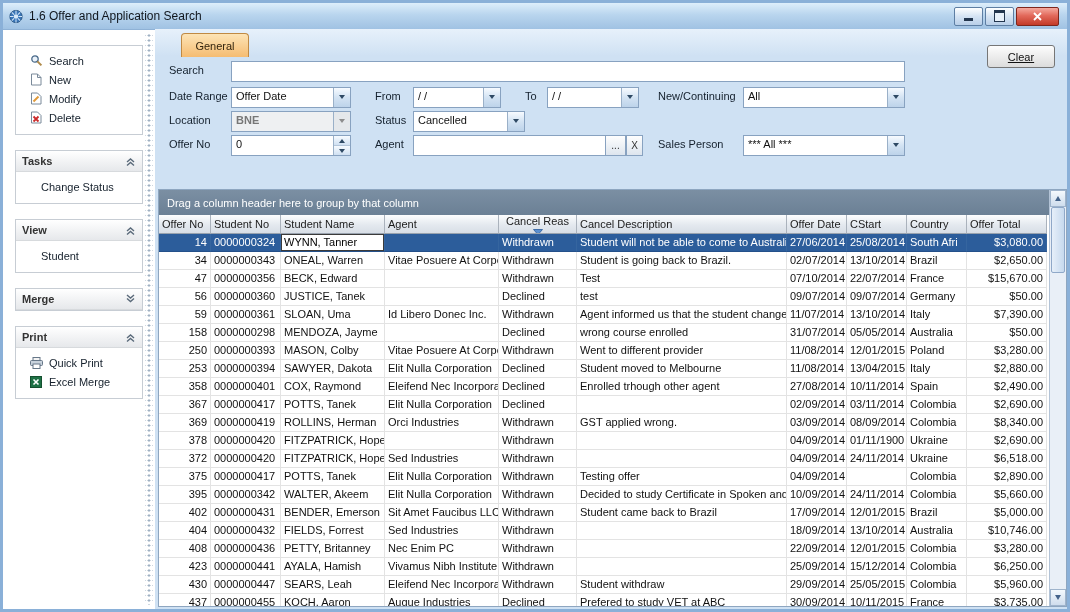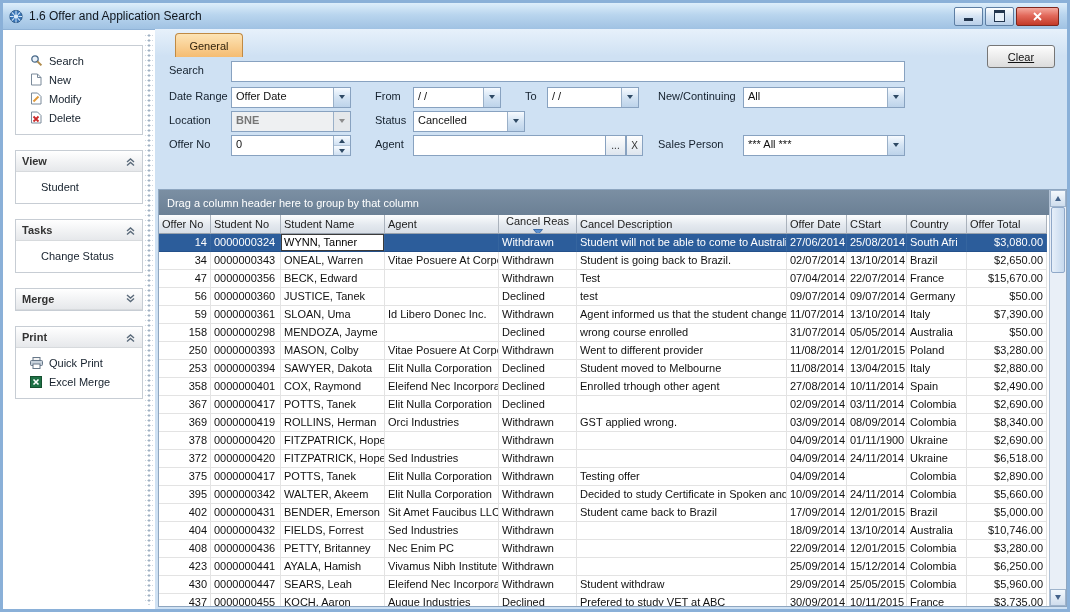--- a/index.html
+++ b/index.html
@@ -30,21 +30,21 @@
   .ic{width:14px;display:flex;align-items:center;justify-content:center;}
 
   
   .splitter{position:absolute;left:142px;top:30px;bottom:4px;width:8px;
     background-image:radial-gradient(circle,#9fb0c2 1px,transparent 1.3px);
     background-size:5px 5px;background-position:center top;cursor:col-resize;}
 
   
   .main{position:absolute;left:152px;top:26px;right:0;bottom:0;background:#cfe1f3;}
   .tabstrip{position:absolute;left:0;right:0;top:0;height:27px;background:linear-gradient(#e7f1fb,#cfe1f3);}
-  .tab{position:absolute;left:20px;top:4px;width:66px;height:23px;border:1px solid #c08a44;border-bottom:none;
+  .tab{position:absolute;left:26px;top:4px;width:66px;height:23px;border:1px solid #c08a44;border-bottom:none;
     border-radius:4px 4px 0 0;background:linear-gradient(#fde4b6,#f5bc72);
     display:flex;align-items:center;justify-content:center;font-size:11px;color:#33250f;cursor:pointer;}
   .clear-btn{position:absolute;top:16px;right:12px;width:66px;height:21px;border:1px solid #767676;border-radius:3px;
     background:linear-gradient(#fdfdfd,#dcdcdc);font-size:11px;color:#111;display:flex;align-items:center;justify-content:center;cursor:pointer;}
   .clear-btn span{text-decoration:underline;text-align:right;}
 
   
   .flabel{position:absolute;font-size:11px;color:#14202d;line-height:19px;white-space:nowrap;}
   .tb{position:absolute;height:19px;background:#fff;border:1px solid #88a2c0;display:flex;}
   .tb input{border:none;outline:none;flex:1;height:100%;font:11px "Liberation Sans",sans-serif;padding:0 3px;background:transparent;color:#111;}
@@ -163,42 +163,42 @@
                 <path d="M3.5 5.5l5 5M8.5 5.5l-5 5" stroke="#cc2a2a" stroke-width="1.8"></path>
               </svg>
             </span>
           <span>Delete</span>
         </div>
       </div>
     </div>
 
     <div class="side-box">
       <div class="side-header">
+        <span>Tasks</span>
+        <svg width="11" height="11" viewBox="0 0 11 11">
+            <path d="M2 6l3.5-3L9 6M2 9.5l3.5-3L9 9.5" fill="none" stroke="#5a6a7a" stroke-width="1.4"></path>
+          </svg>
+      </div>
+      <div class="side-items">
+        <div class="side-item noicon">
+          <span>Change Status</span>
+        </div>
+      </div>
+    </div>
+
+    <div class="side-box">
+      <div class="side-header">
         <span>View</span>
         <svg width="11" height="11" viewBox="0 0 11 11">
             <path d="M2 6l3.5-3L9 6M2 9.5l3.5-3L9 9.5" fill="none" stroke="#5a6a7a" stroke-width="1.4"></path>
           </svg>
       </div>
       <div class="side-items">
         <div class="side-item noicon">
           <span>Student</span>
-        </div>
-      </div>
-    </div>
-
-    <div class="side-box">
-      <div class="side-header">
-        <span>Tasks</span>
-        <svg width="11" height="11" viewBox="0 0 11 11">
-            <path d="M2 6l3.5-3L9 6M2 9.5l3.5-3L9 9.5" fill="none" stroke="#5a6a7a" stroke-width="1.4"></path>
-          </svg>
-      </div>
-      <div class="side-items">
-        <div class="side-item noicon">
-          <span>Change Status</span>
         </div>
       </div>
     </div>
 
     <div class="side-box">
       <div class="side-header">
         <span>Merge</span>
         <svg width="11" height="11" viewBox="0 0 11 11">
             <path d="M2 4.5l3.5 3L9 4.5M2 1l3.5 3L9 1" fill="none" stroke="#5a6a7a" stroke-width="1.4"></path>
           </svg>
@@ -374,21 +374,21 @@
               <div class="cell col-8">Brazil</div>
               <div class="cell col-9 num">$2,650.00</div>
             </div>
             <div class="grid-row">
               <div class="cell col-0 num">47</div>
               <div class="cell col-1">0000000356</div>
               <div class="cell col-2">BECK, Edward</div>
               <div class="cell col-3"></div>
               <div class="cell col-4">Withdrawn</div>
               <div class="cell col-5">Test</div>
-              <div class="cell col-6">07/04/2014</div>
+              <div class="cell col-6">07/10/2014</div>
               <div class="cell col-7">22/07/2014</div>
               <div class="cell col-8">France</div>
               <div class="cell col-9 num">$15,670.00</div>
             </div>
             <div class="grid-row">
               <div class="cell col-0 num">56</div>
               <div class="cell col-1">0000000360</div>
               <div class="cell col-2">JUSTICE, Tanek</div>
               <div class="cell col-3"></div>
               <div class="cell col-4">Declined</div>

